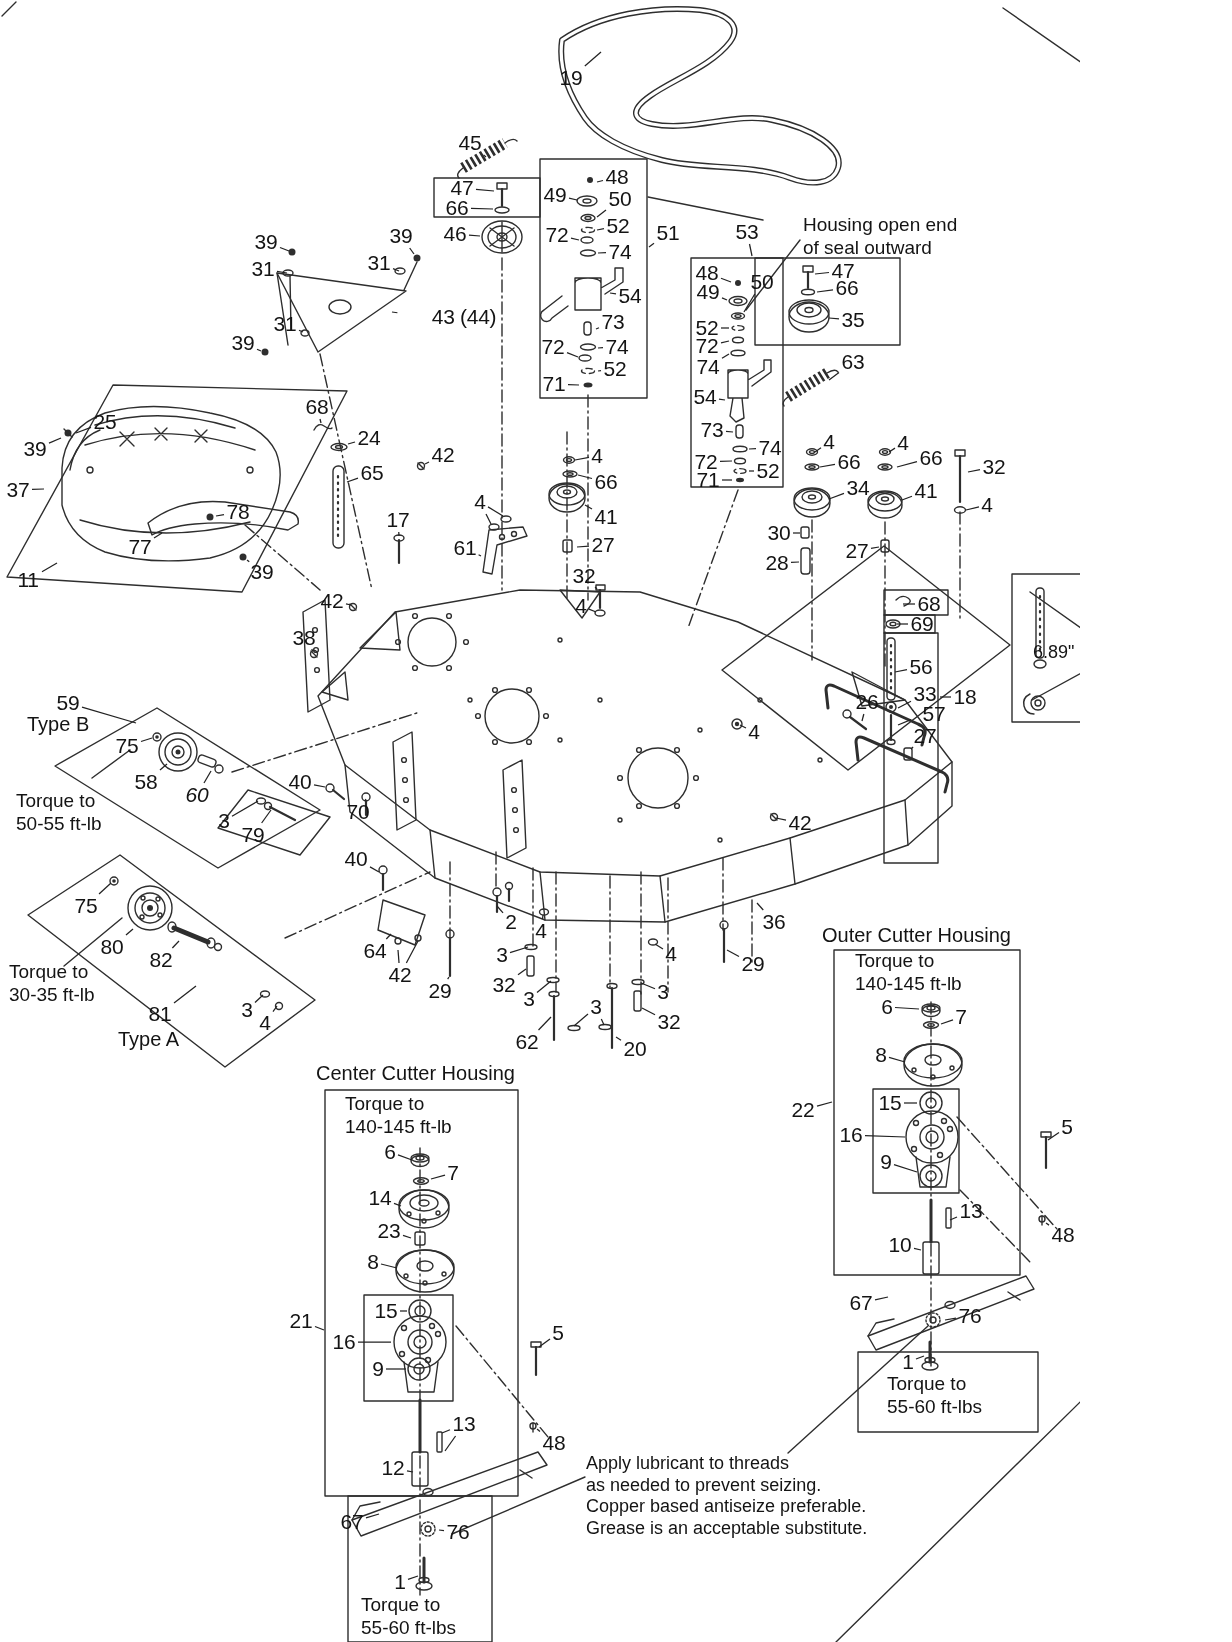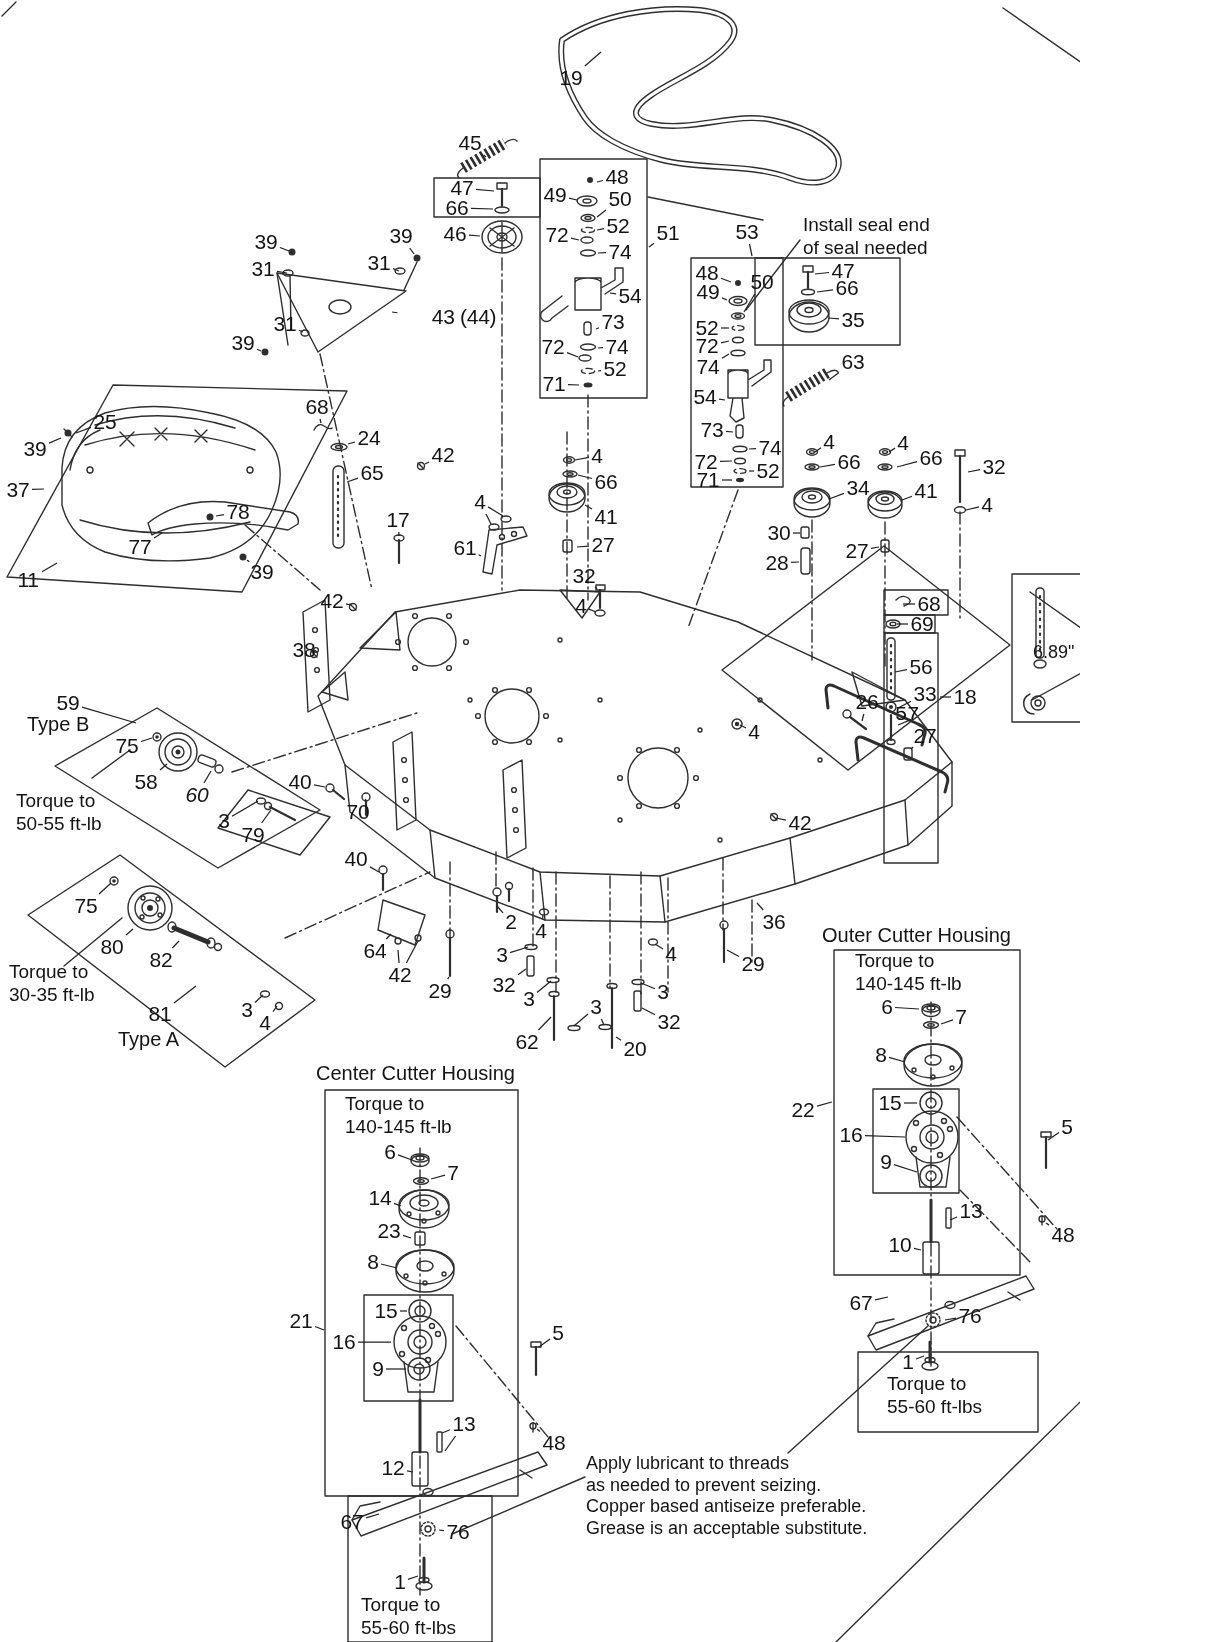--- a/index.html
+++ b/index.html
@@ -713,41 +713,41 @@
       <div class="callout" style="left: 372px; top: 473px;">65</div>
       <div class="callout" style="left: 398px; top: 520px;">17</div>
       <div class="callout" style="left: 480px; top: 502px;">4</div>
       <div class="callout" style="left: 465px; top: 548px;">61</div>
       <div class="callout" style="left: 597px; top: 456px;">4</div>
       <div class="callout" style="left: 606px; top: 482px;">66</div>
       <div class="callout" style="left: 606px; top: 517px;">41</div>
       <div class="callout" style="left: 603px; top: 545px;">27</div>
       <div class="callout" style="left: 584px; top: 576px;">32</div>
       <div class="callout" style="left: 581px; top: 606px;">4</div>
-      <div class="callout" style="left: 304px; top: 638px; margin-top: 12px;">38</div>
+      <div class="callout" style="left: 304px; top: 638px;">38</div>
       <div class="callout" style="left: 332px; top: 601px;">42</div>
       <div class="callout" style="left: 829px; top: 442px;">4</div>
       <div class="callout" style="left: 849px; top: 462px;">66</div>
       <div class="callout" style="left: 903px; top: 443px;">4</div>
       <div class="callout" style="left: 931px; top: 458px;">66</div>
       <div class="callout" style="left: 994px; top: 467px;">32</div>
       <div class="callout" style="left: 858px; top: 488px;">34</div>
       <div class="callout" style="left: 926px; top: 491px;">41</div>
       <div class="callout" style="left: 987px; top: 505px;">4</div>
       <div class="callout" style="left: 779px; top: 533px;">30</div>
       <div class="callout" style="left: 857px; top: 551px;">27</div>
       <div class="callout" style="left: 777px; top: 563px;">28</div>
       <div class="callout" style="left: 1163px; top: 517px;">55</div>
       <div class="callout" style="left: 929px; top: 604px;">68</div>
       <div class="callout" style="left: 922px; top: 624px;">69</div>
       <div class="callout" style="left: 921px; top: 667px;">56</div>
       <div class="callout" style="left: 867px; top: 702px;">26</div>
       <div class="callout" style="left: 925px; top: 694px;">33</div>
       <div class="callout" style="left: 965px; top: 697px;">18</div>
-      <div class="callout" style="left: 907px; top: 714px; font-family: Liberation Mono, monospace;">57</div>
+      <div class="callout" style="left: 934px; top: 714px;">57</div>
       <div class="callout" style="left: 925px; top: 736px;">27</div>
       <div class="callout" style="left: 754px; top: 732px;">4</div>
       <div class="callout" style="left: 68px; top: 703px;">59</div>
       <div class="callout" style="left: 127px; top: 746px;">75</div>
       <div class="callout" style="left: 146px; top: 782px;">58</div>
       <div class="callout" style="left: 197px; top: 795px; font-style: italic;">60</div>
       <div class="callout" style="left: 224px; top: 821px;">3</div>
       <div class="callout" style="left: 253px; top: 835px;">79</div>
       <div class="callout" style="left: 300px; top: 782px;">40</div>
       <div class="callout" style="left: 358px; top: 812px;">70</div>
@@ -799,22 +799,22 @@
       <div class="callout" style="left: 851px; top: 1135px;">16</div>
       <div class="callout" style="left: 886px; top: 1162px;">9</div>
       <div class="callout" style="left: 1067px; top: 1127px;">5</div>
       <div class="callout" style="left: 971px; top: 1211px;">13</div>
       <div class="callout" style="left: 900px; top: 1245px;">10</div>
       <div class="callout" style="left: 1063px; top: 1235px;">48</div>
       <div class="callout" style="left: 861px; top: 1303px;">67</div>
       <div class="callout" style="left: 970px; top: 1316px;">76</div>
       <div class="callout" style="left: 908px; top: 1362px;">1</div>
       <div class="ann" style="left: 803px; top: 214px; font-size: 19px;">
-        <div>Install seal end</div>
-        <div>of seal needed</div>
+        <div>Housing open end</div>
+        <div>of seal outward</div>
       </div>
       <div class="ann" style="left: 1033px; top: 642px; font-size: 18px;">
         <div>6.89" (6 7/8")</div>
       </div>
       <div class="ann" style="left: 27px; top: 712px; font-size: 20px;">
         <div>Type B</div>
       </div>
       <div class="ann" style="left: 16px; top: 790px; font-size: 19px;">
         <div>Torque to</div>
         <div>50-55 ft-lb</div>

